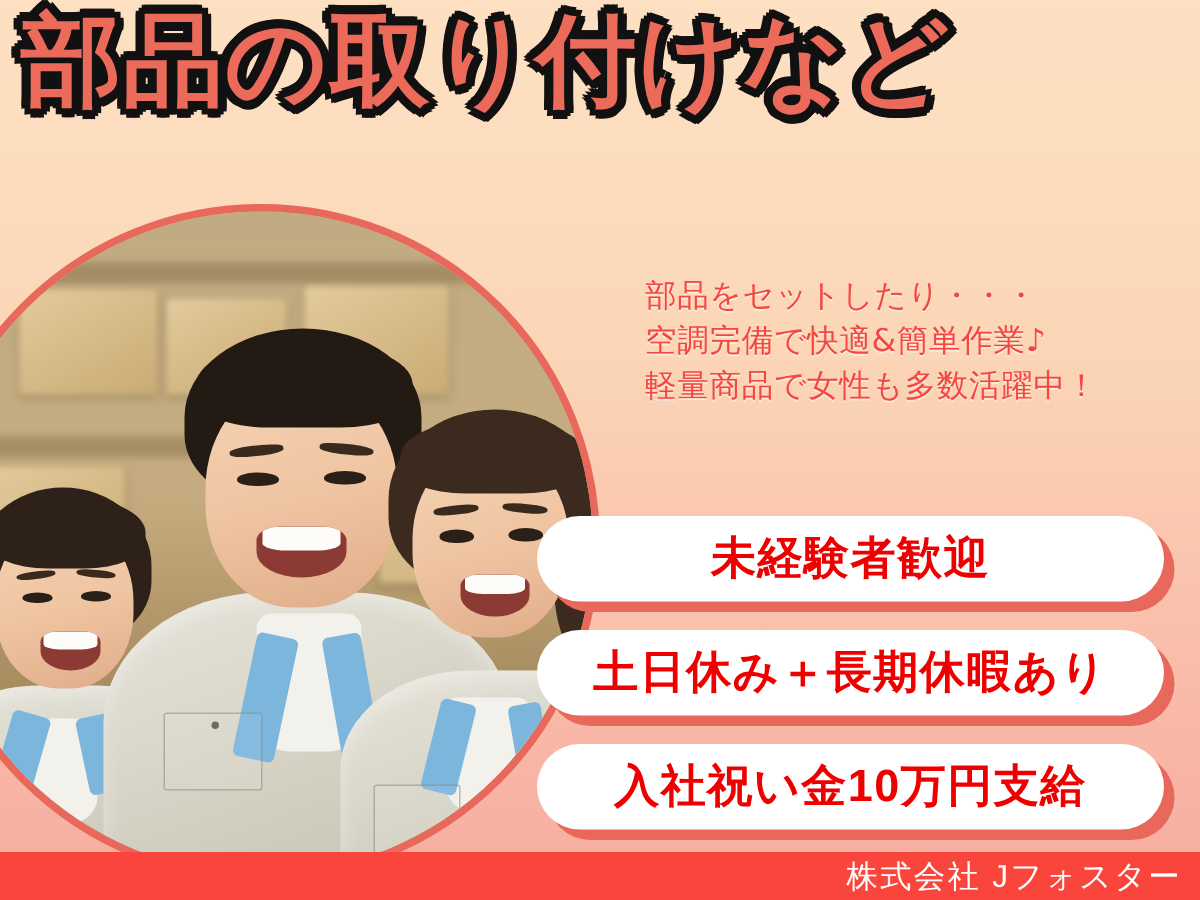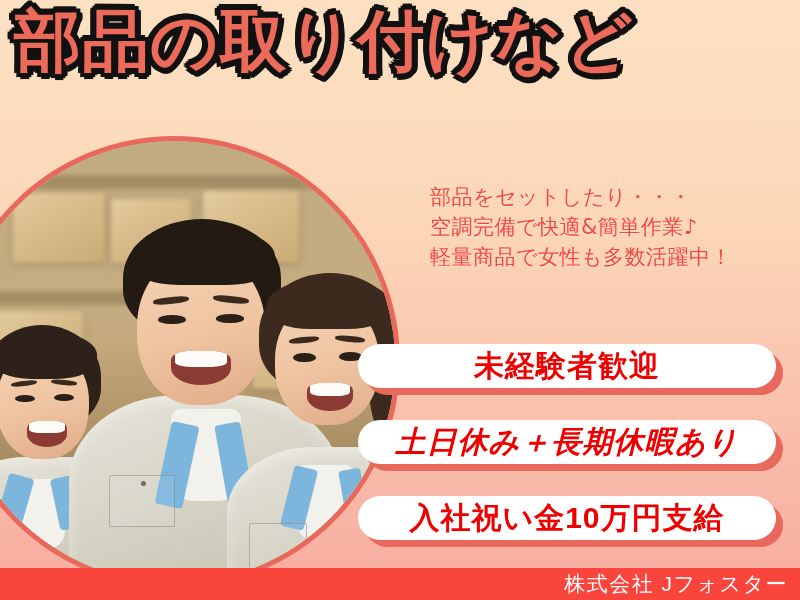--- a/index.html
+++ b/index.html
@@ -170,38 +170,38 @@
     letter-spacing: .5px;
     text-shadow: 0 1px 0 rgba(255,255,255,.5);
   }
   .bodycopy div { white-space: nowrap; }
 
   
   .pill {
     position: absolute;
     left: 358px;
     width: 418px;
-    height: 44px;
+    height: 57px;
     background: #ffffff;
     border-radius: 30px;
     box-shadow: 7px 7px 0 0 #e8685c;
     display: flex;
     align-items: center;
     justify-content: center;
     box-sizing: border-box;
   }
   .pill span {
     color: #ee0000;
     font-size: 30px;
     font-weight: bold;
     letter-spacing: 1px;
     white-space: nowrap;
   }
   .pill1 { top: 344px; }
-  .pill2 { top: 420px; font-style: italic; }
+  .pill2 { top: 420px; }
   .pill3 { top: 496px; text-align: right; }
 
   
   .footer-bar {
     position: absolute;
     left: 0; right: 0;
     bottom: 0;
     height: 32px;
     background: #f9453c;
     display: flex;

